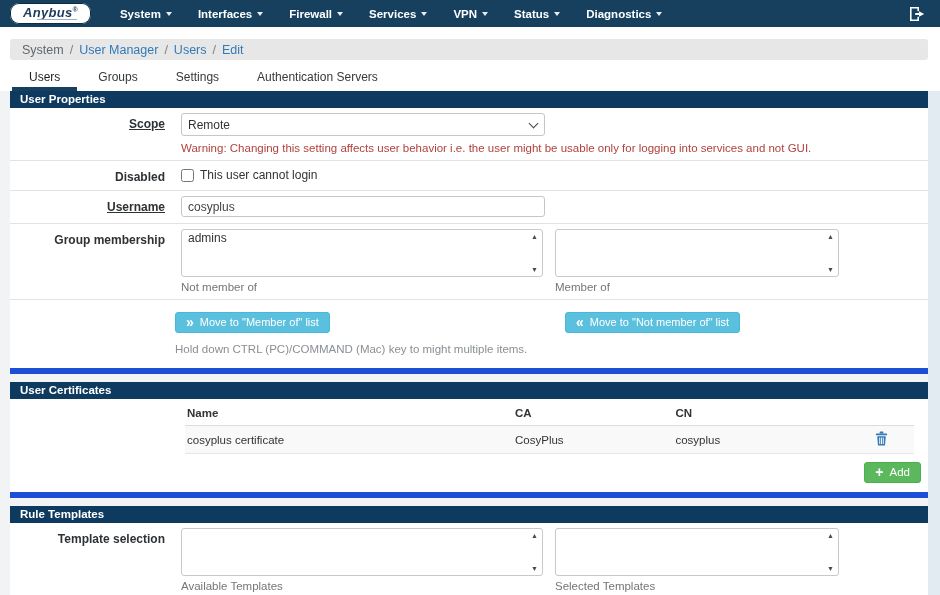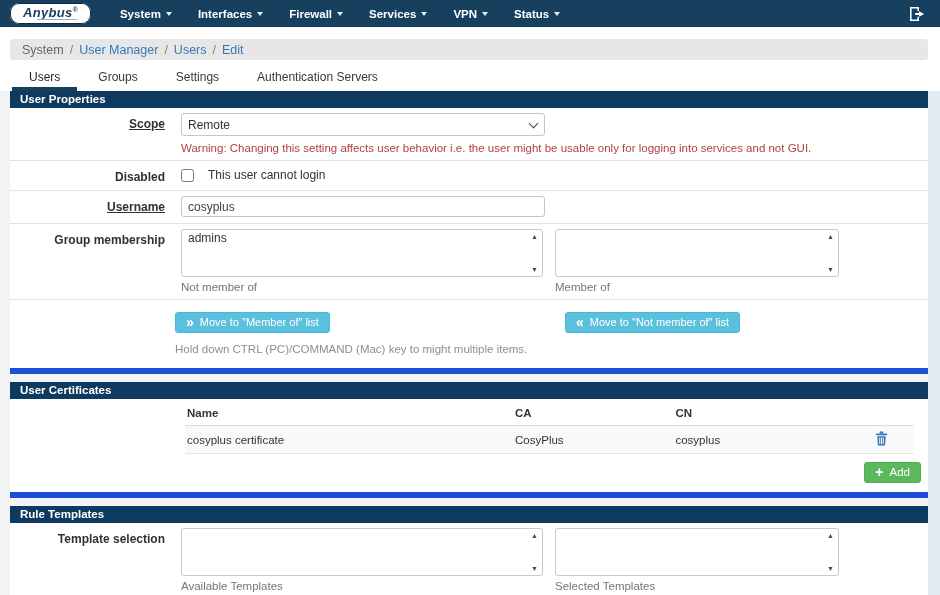--- a/index.html
+++ b/index.html
@@ -47,21 +47,21 @@
   .row-control{flex:1;padding-right:14px;}
 
   .scope-select-wrap{position:relative;width:364px;}
   select.scope-select{width:364px;height:23px;border:1px solid #c6c6c6;border-radius:3px;background:#fff;
     font-size:12px;color:#333;padding:0 20px 0 6px;appearance:none;-webkit-appearance:none;
     font-family:"Liberation Sans", sans-serif;}
   .select-chevron{position:absolute;right:8px;top:7px;width:6px;height:6px;border-right:1.5px solid #444;
     border-bottom:1.5px solid #444;transform:rotate(45deg);pointer-events:none;}
   .warning-text{color:#B0413E;font-size:11.5px;margin-top:6px;}
 
-  .check-wrap{display:flex;align-items:center;gap:14px;padding-top:2px;}
+  .check-wrap{display:flex;align-items:center;gap:6px;padding-top:2px;}
   .check-wrap input{width:13px;height:13px;margin:0;}
   .check-label{font-size:12px;color:#333;}
 
   input.text-input{width:350px;height:19px;border:1px solid #c6c6c6;border-radius:3px;font-size:12px;
     padding:0 6px;color:#444;font-family:"Liberation Sans", sans-serif;}
 
   .dual-lists{display:flex;gap:12px;}
   .listbox-wrap{width:362px;}
   .listbox-wrap.right{width:284px;}
   .listbox{position:relative;height:46px;border:1px solid #c9c9c9;border-radius:3px;background:#fff;
@@ -117,20 +117,24 @@
     <div class="nav-item">
         <span>Services</span>
         <span class="caret"></span>
       </div>
     <div class="nav-item">
         <span>VPN</span>
         <span class="caret"></span>
       </div>
     <div class="nav-item">
         <span>Status</span>
+        <span class="caret"></span>
+      </div>
+    <div class="nav-item">
+        <span>Diagnostics</span>
         <span class="caret"></span>
       </div>
     <div class="logout-btn">
       <svg width="18" height="16" viewBox="0 0 18 16">
         <path fill="#fff" d="M2 1h9v4.2H9.4V2.6H3.6v10.8h5.8V10.8H11V15H2z"></path>
         <path fill="#fff" d="M11 5.2 16.2 8 11 10.8V9H7.2V7H11z"></path>
       </svg>
     </div>
   </div>
 

